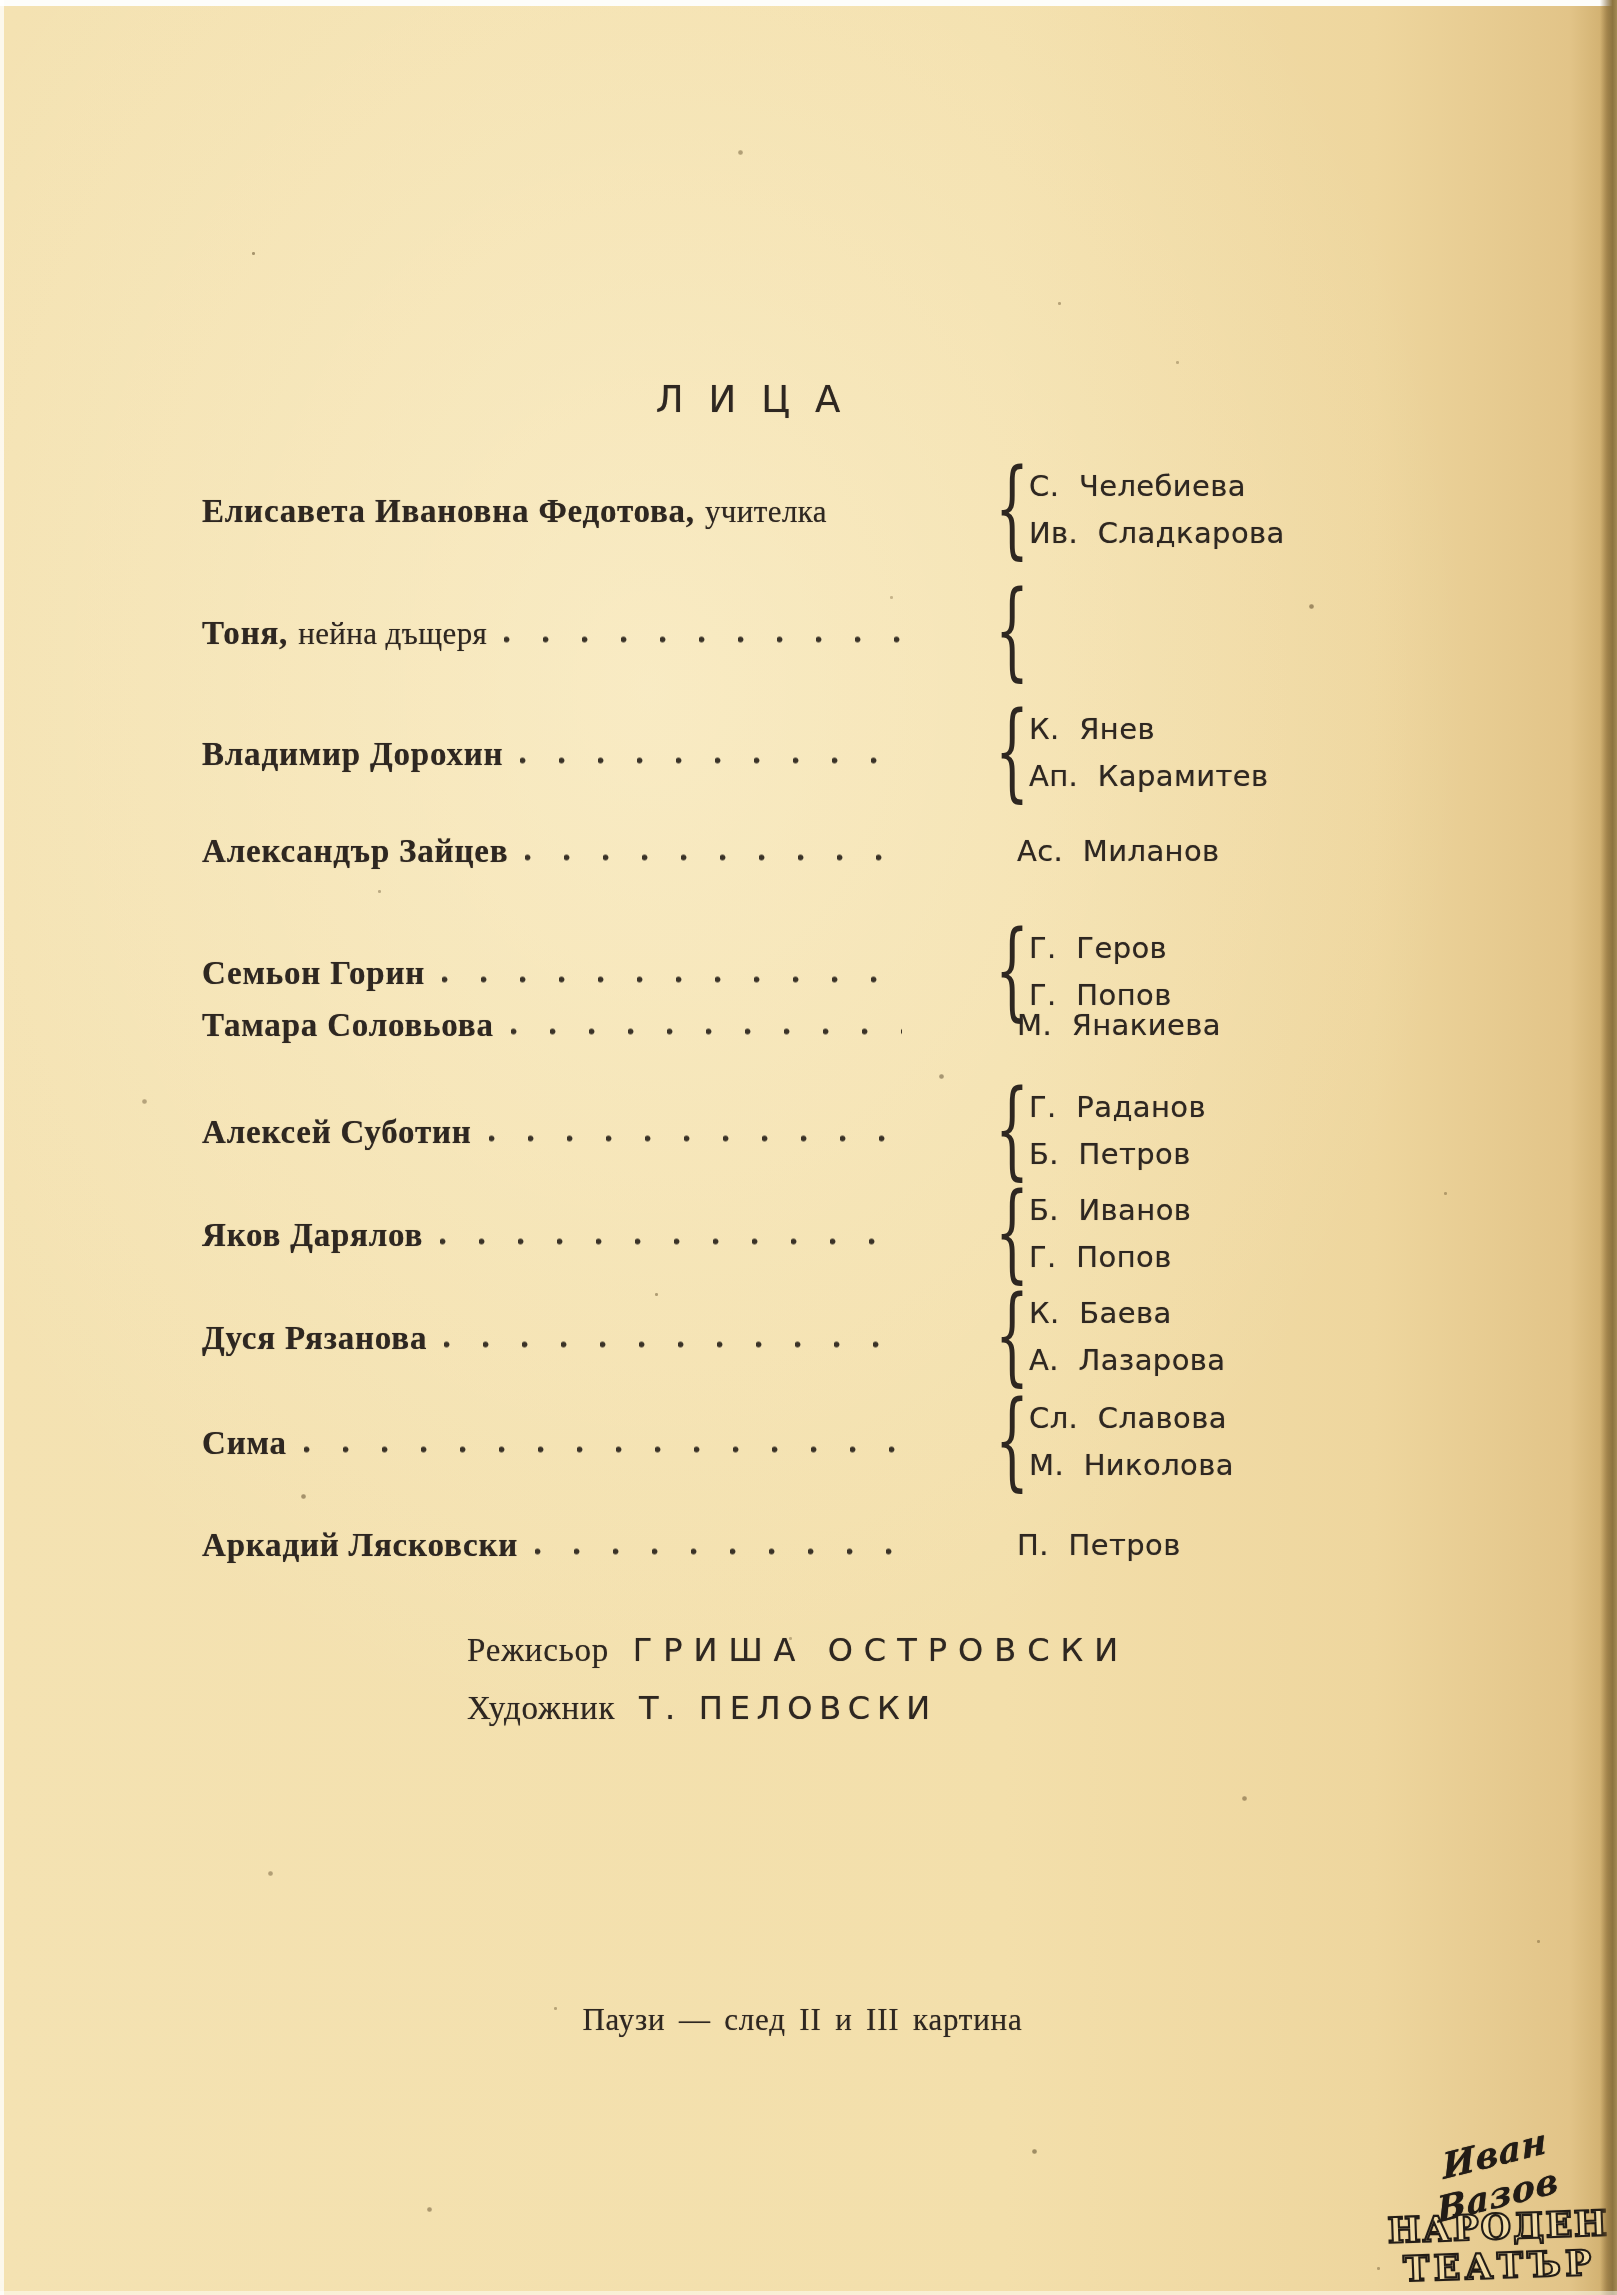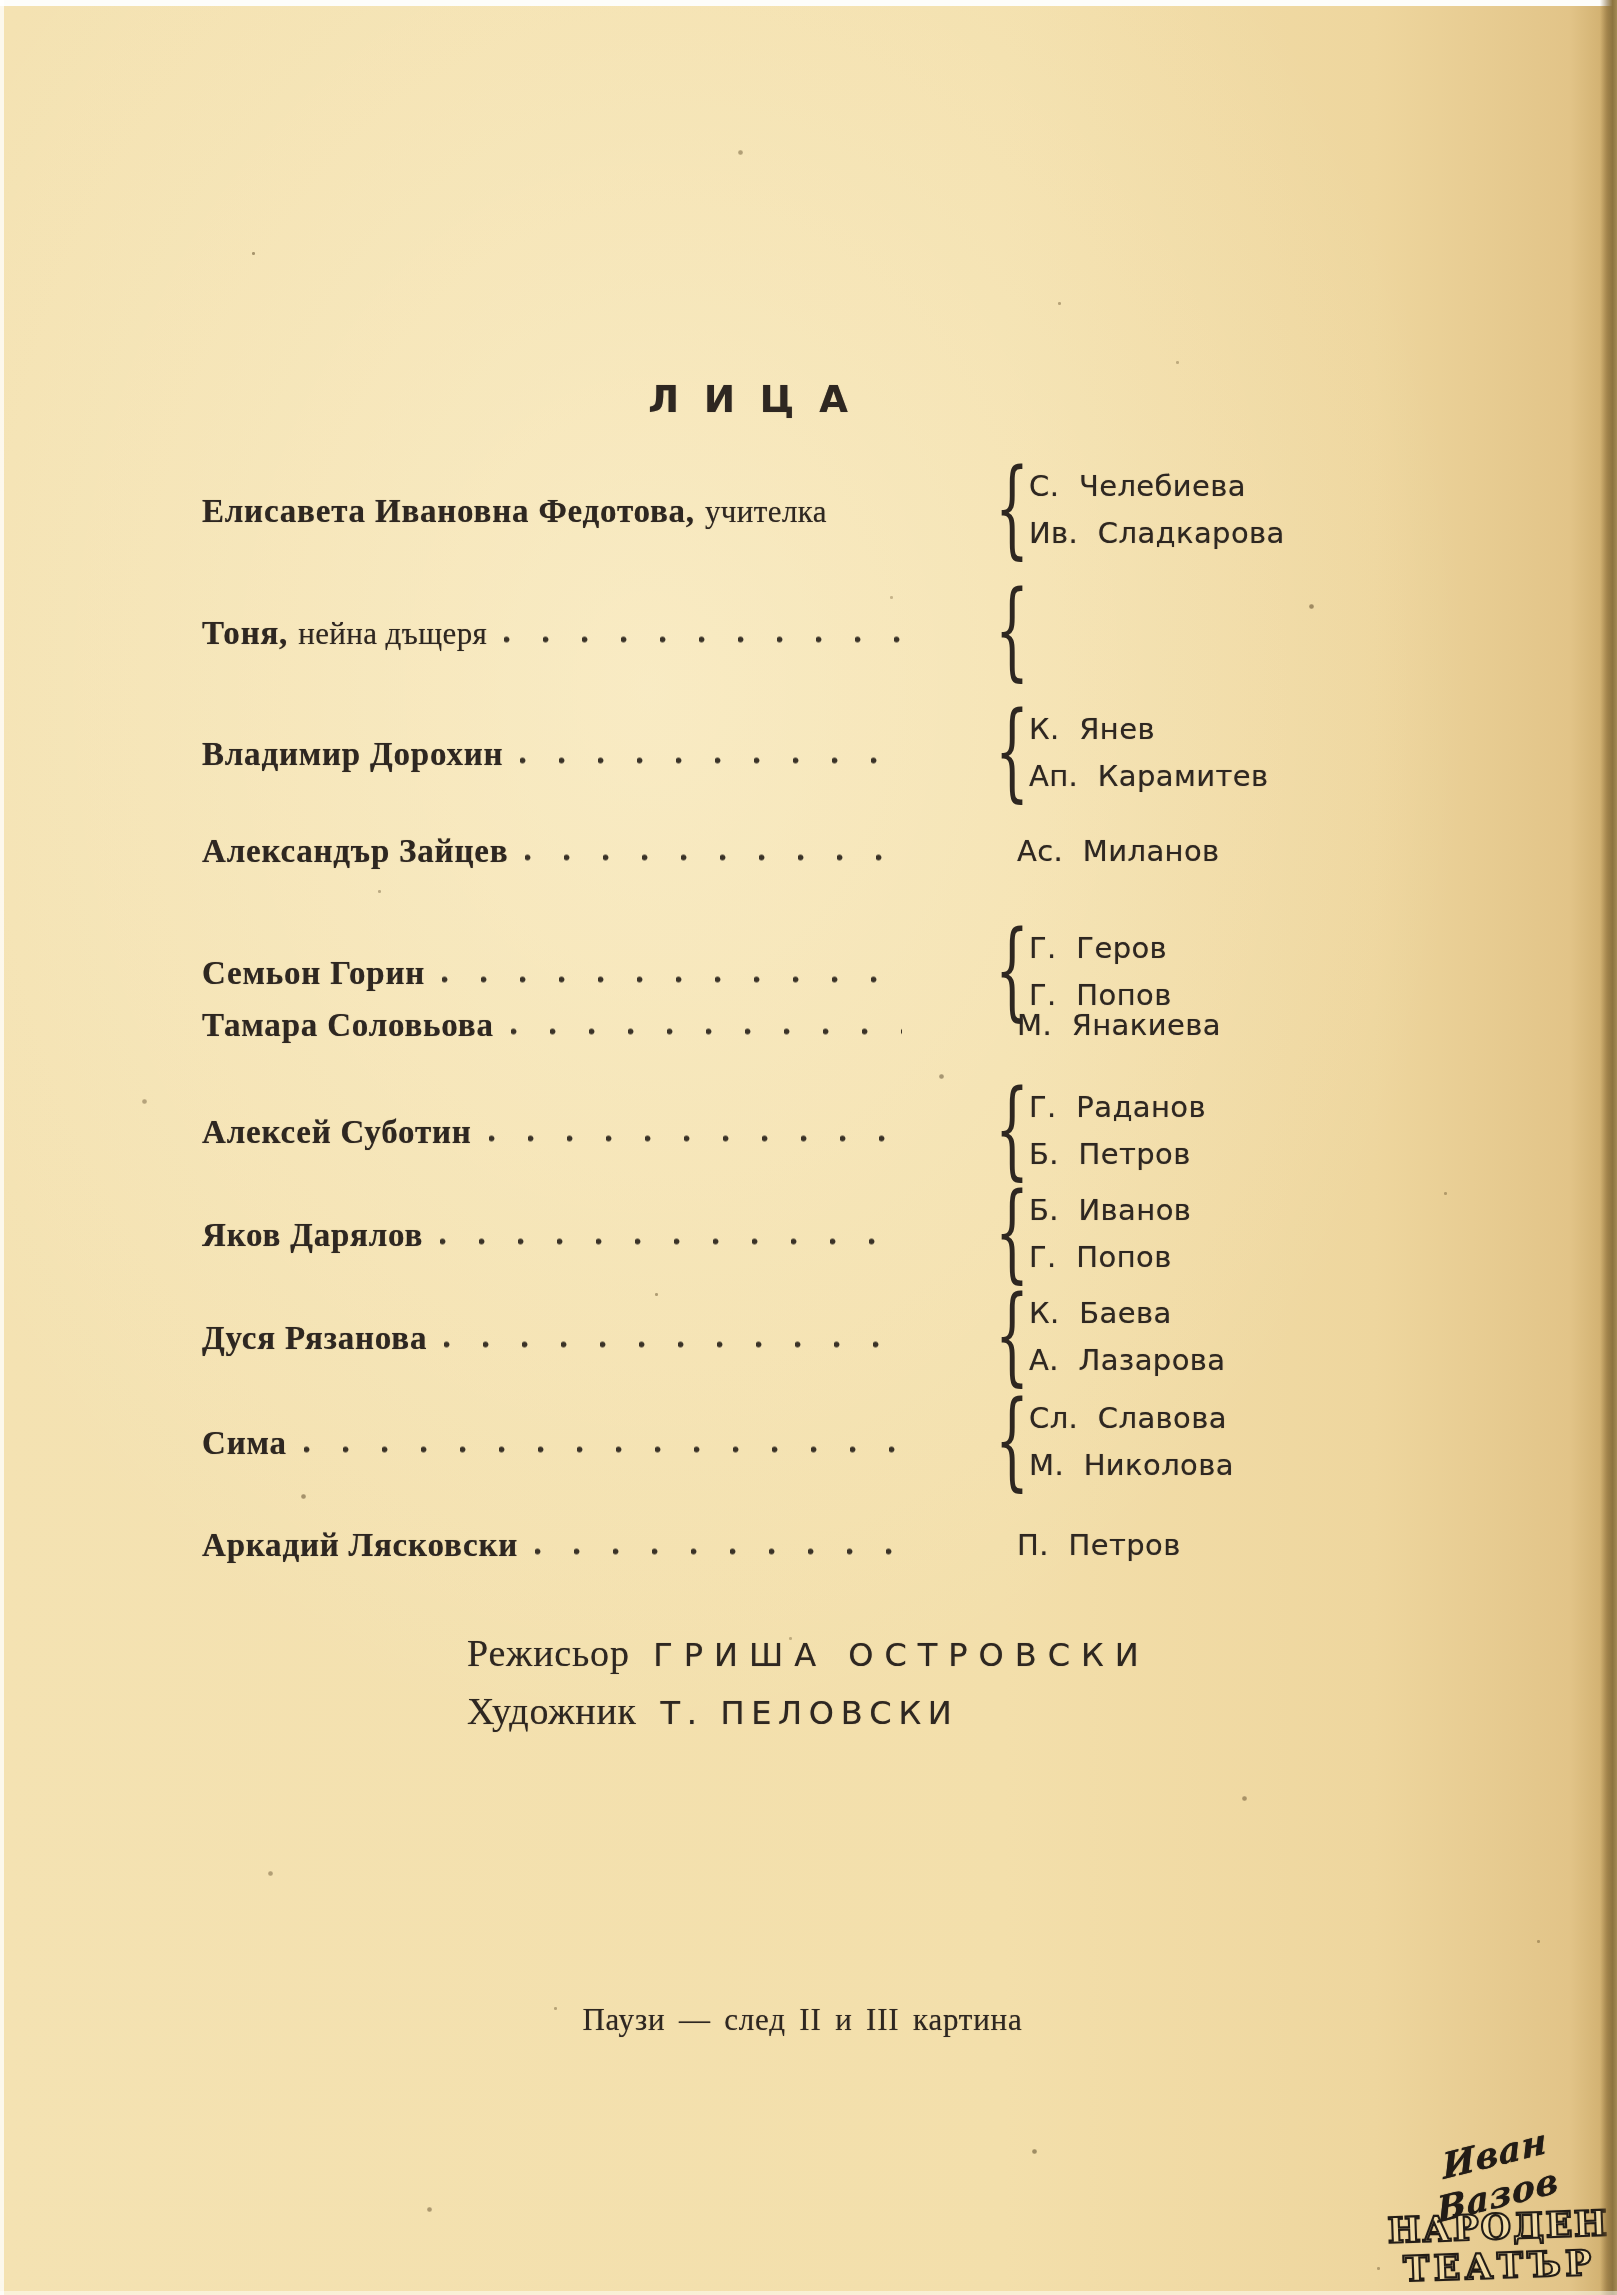--- a/index.html
+++ b/index.html
@@ -47,21 +47,21 @@
       403px 1041px 0 0 rgba(90,70,35,.45),
       17px 1620px 0 0.8px rgba(80,60,30,.4),
       924px 109px 0 0 rgba(95,75,40,.35);}
   
   .ink{text-shadow:0 0 0.8px rgba(46,39,33,.55);}
   
   .title{
     position:absolute;left:202px;top:378px;width:1117px;
     text-align:center;
     font-family:"DejaVu Sans", sans-serif;
-    font-size:37px;letter-spacing:25px;font-weight:700;
+    font-size:37px;letter-spacing:25px;font-weight:400;
   }
   
   .cast-row{position:absolute;left:202px;width:1201px;height:97px;text-decoration:underline;}
   .cast-row.single{height:47px;}
   .char-line{
     position:absolute;left:0;top:50%;transform:translateY(-50%);
     width:705px;display:flex;align-items:baseline;white-space:nowrap;
   }
   .char-name{font-weight:700;font-size:33px;letter-spacing:0.8px;}
   .char-note{font-weight:400;font-size:31px;margin-left:10px;letter-spacing:0.4px;}
@@ -79,21 +79,21 @@
     font-size:107px;line-height:1;transform:scaleX(.5);
     transform-origin:left center;width:34px;flex:0 0 34px;
     color:#2e2721;margin-top:-3.4px;
   }
   .actor-names .actor{
     font-family:"DejaVu Sans", sans-serif;
     font-size:29px;line-height:47px;word-spacing:10px;letter-spacing:0.4px;
   }
   
   .credit-line{position:absolute;left:467px;white-space:nowrap;}
-  .credit-label{font-size:38px;letter-spacing:0.8px;}
+  .credit-label{font-size:33px;letter-spacing:0.8px;}
   .credit-name{
     font-family:"DejaVu Sans", sans-serif;
     font-size:32px;letter-spacing:11px;margin-left:23.5px;font-weight:400;
   }
   .credit-name.designer{letter-spacing:6.7px;}
   
   .production{position:absolute;left:202px;top:1793px;width:1201px;}
   .production .pline{
     font-size:31px;line-height:39px;letter-spacing:1.3px;word-spacing:7.6px;
     text-align:justify;text-align-last:justify;white-space:normal;

